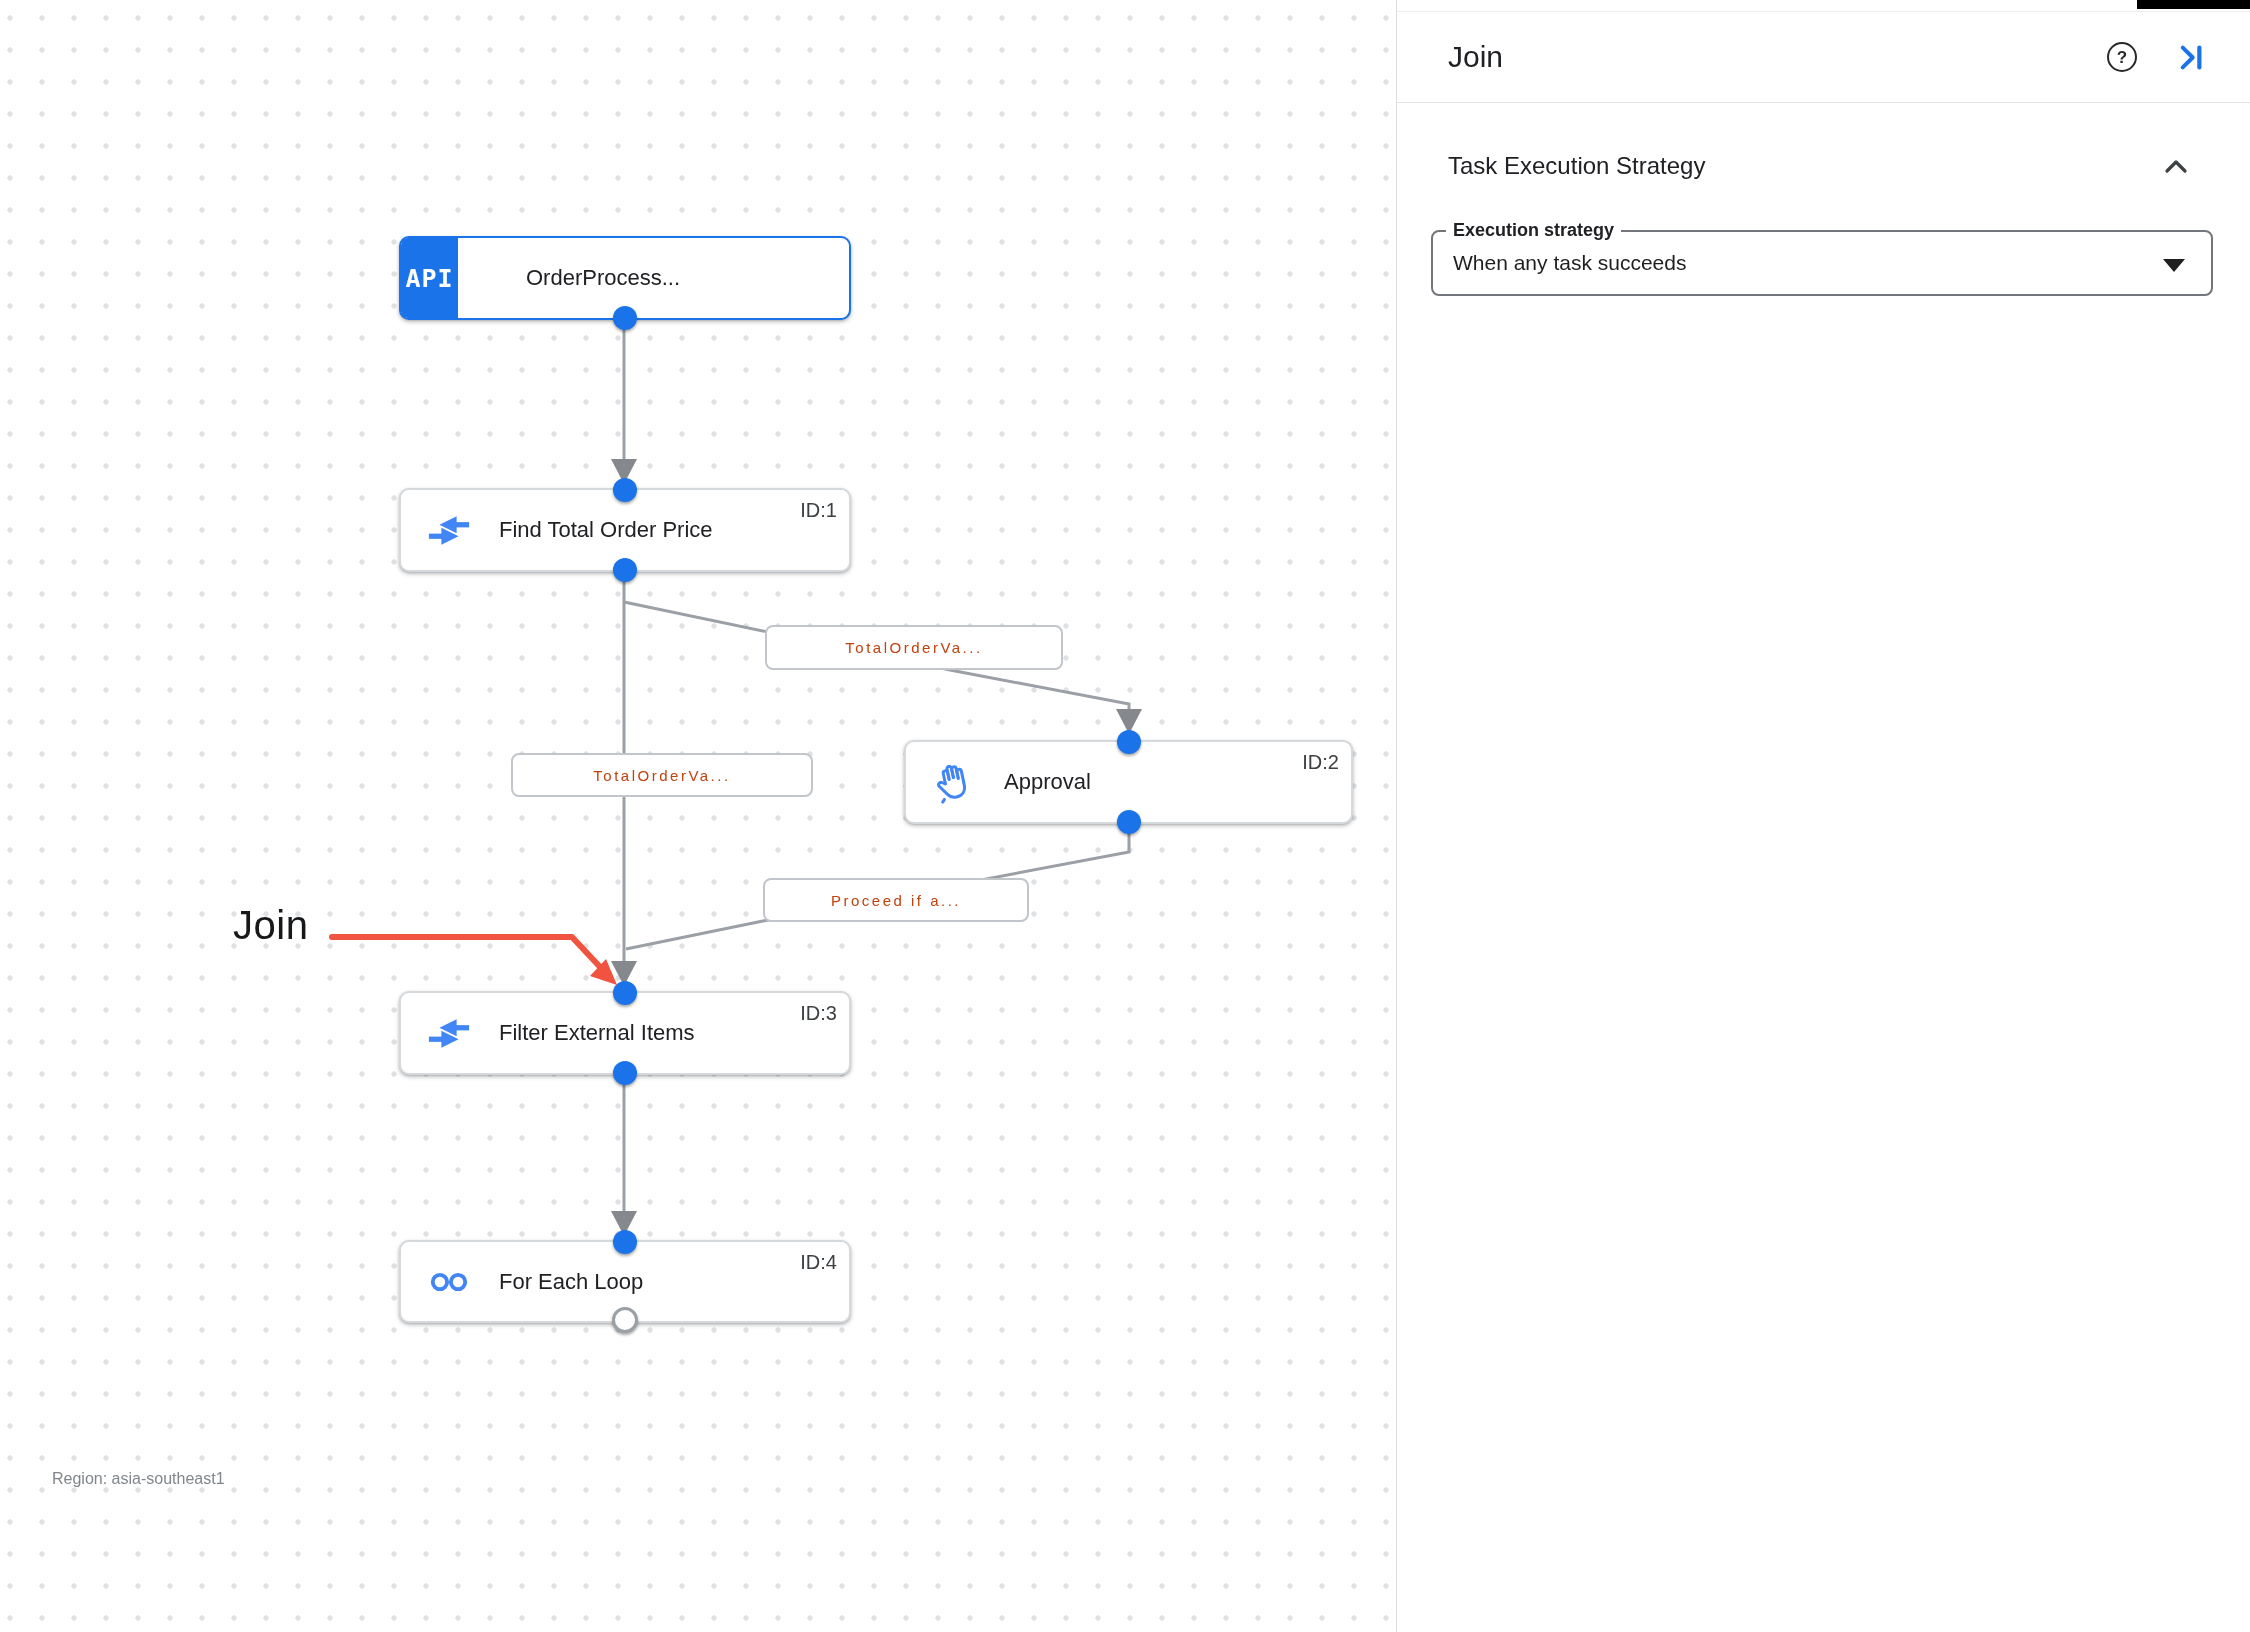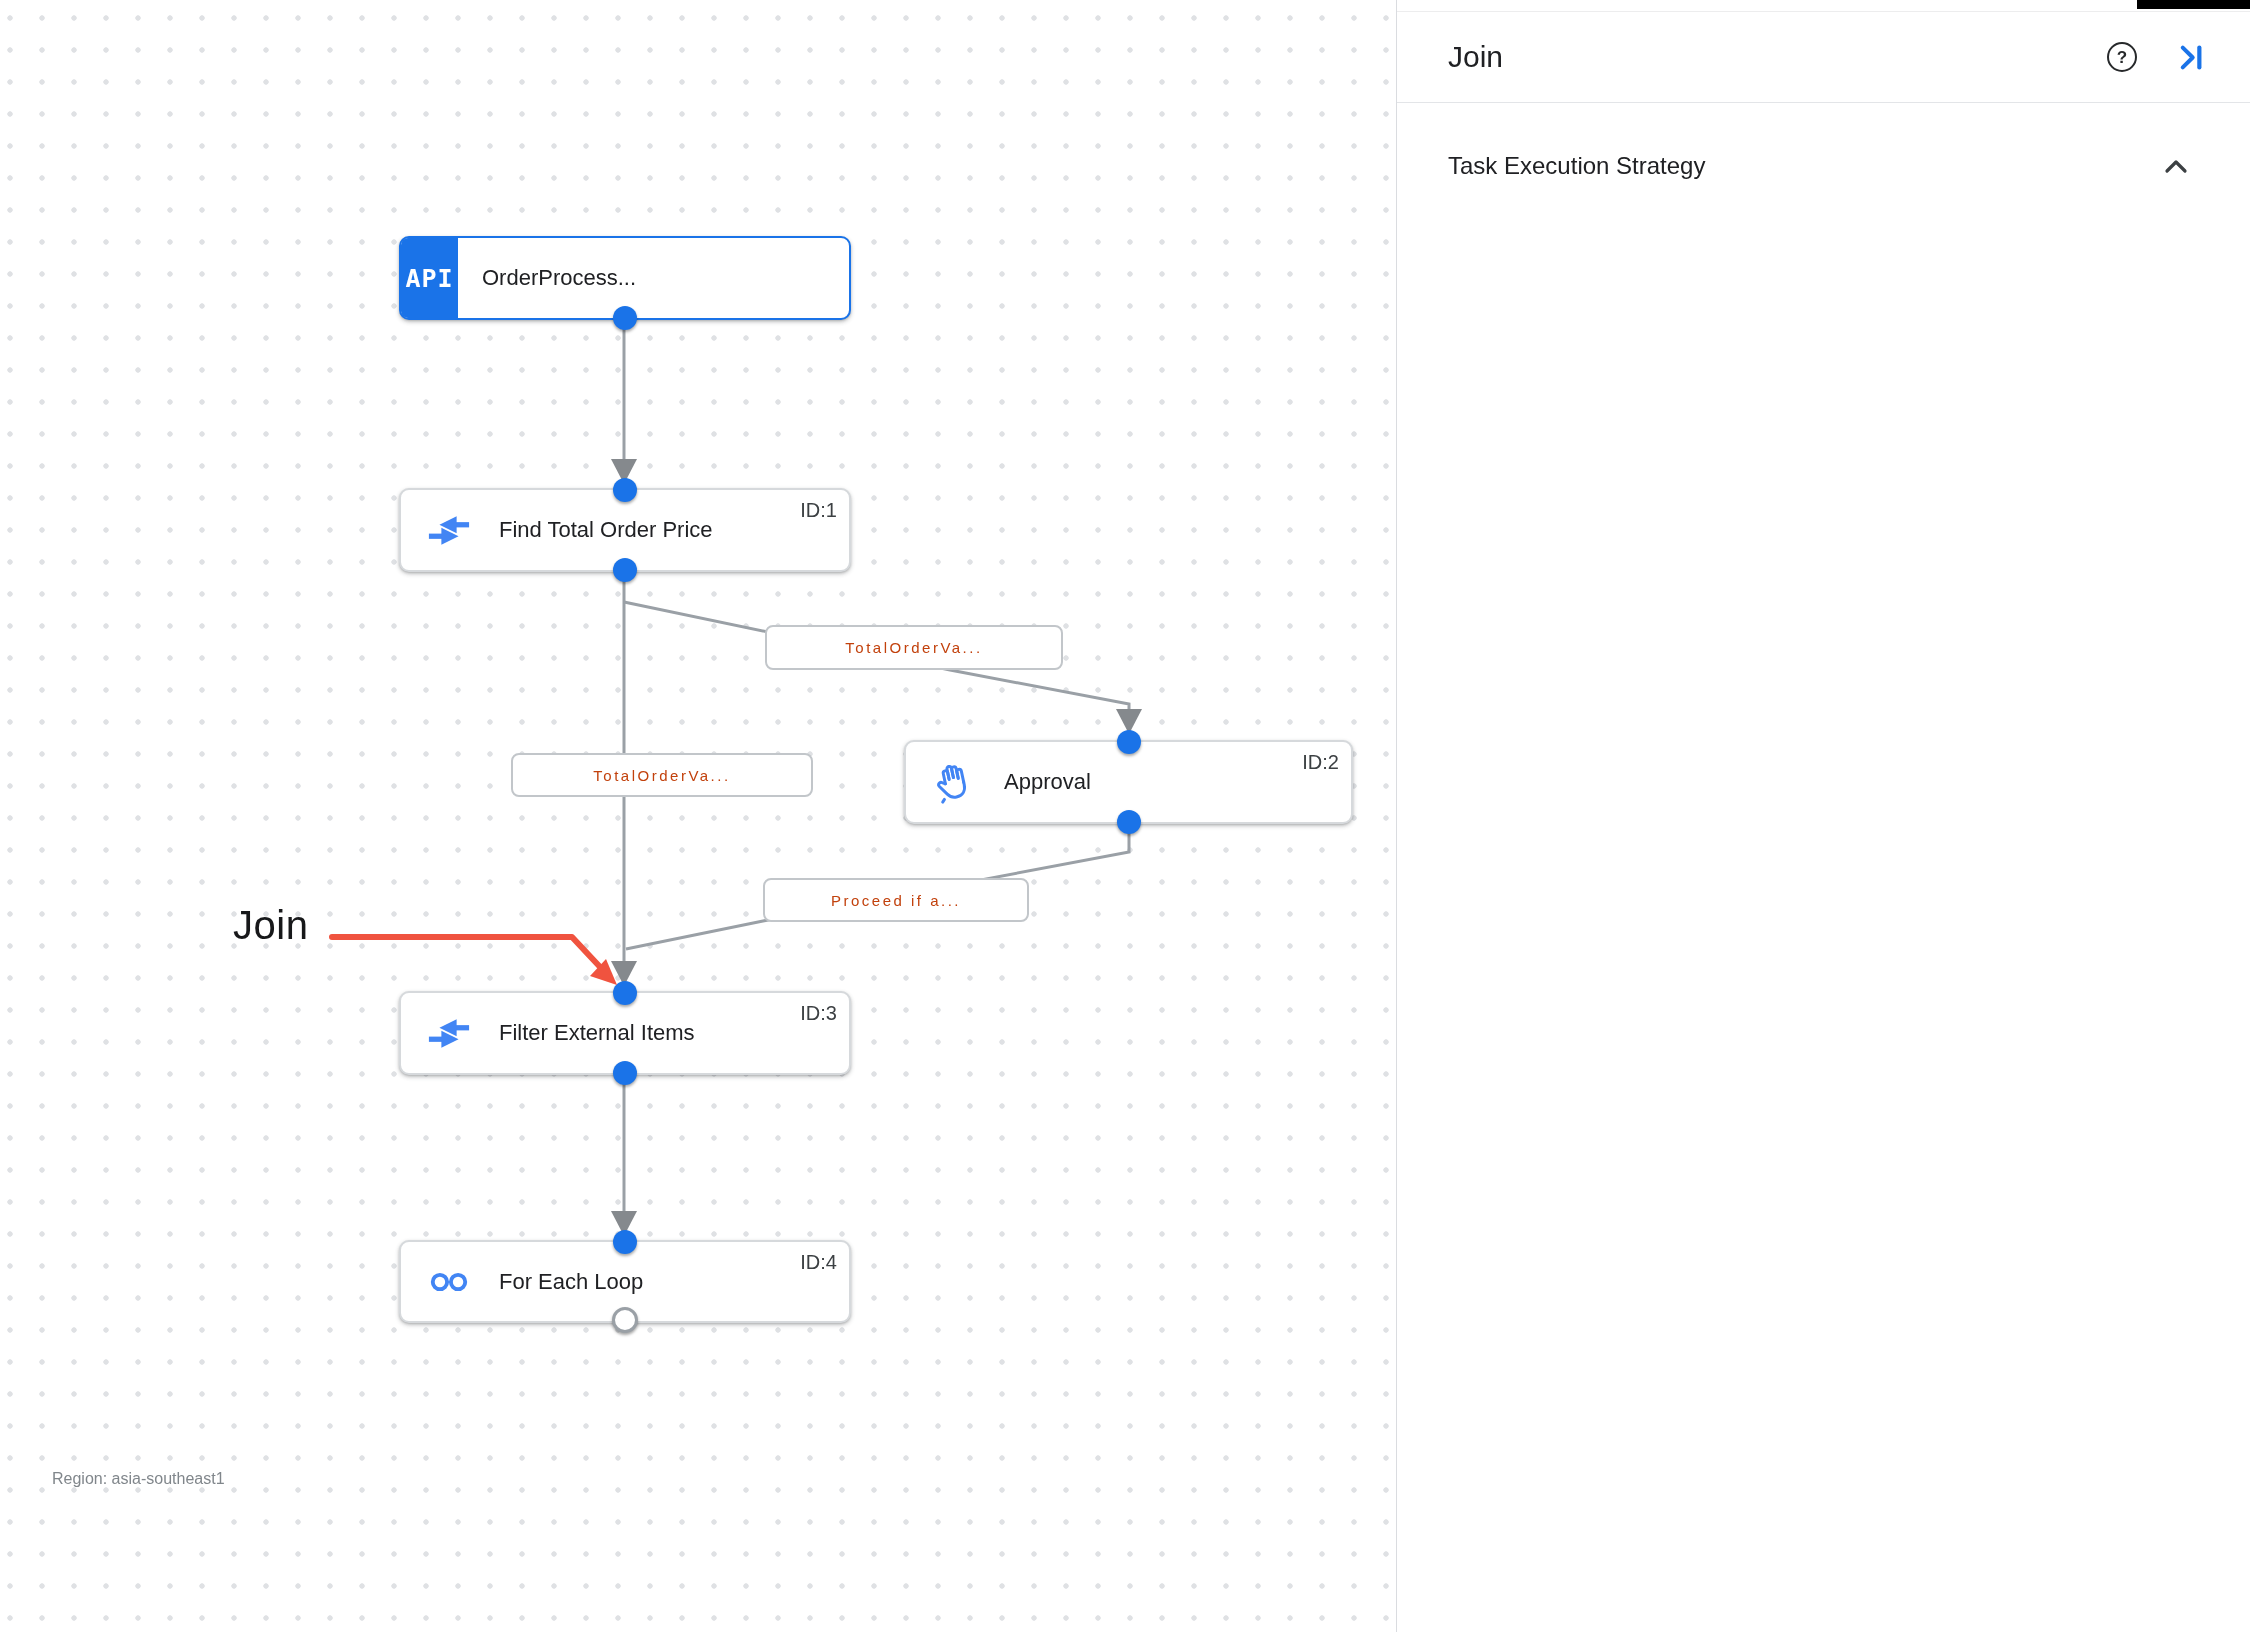--- a/index.html
+++ b/index.html
@@ -115,21 +115,21 @@
         <path d="M624 1075 V1211"></path>
       </g>
       <g fill="#85898d" stroke="none">
         <polygon points="624,484 611,459 637,459"></polygon>
         <polygon points="1129,734 1116,709 1142,709"></polygon>
         <polygon points="624,986 611,961 637,961"></polygon>
         <polygon points="624,1236 611,1211 637,1211"></polygon>
       </g>
     </svg>
 
-    <div class="node trigger" style="left:399px;top:236px;">
+    <div class="node trigger" style="left:399px;top:236px;gap:44px;">
       <span class="trigger-badge">API</span>
       <span class="node-title">OrderProcess...</span>
       <span class="port port-bottom"></span>
     </div>
 
     <div class="node" style="left:399px;top:488px;">
       <span class="node-icon">
         <svg width="44" height="33" viewBox="0 0 46 34">
           <line x1="44" y1="11" x2="29" y2="11" stroke="#4285f4" stroke-width="5.5"></line>
           <polygon points="13,11 31,2 31,20" fill="#4285f4"></polygon>
@@ -219,16 +219,21 @@
       </span>
     </div>
 
     <div class="section-title">Task Execution Strategy</div>
     <span class="section-chevron">
       <svg width="28" height="22" viewBox="0 0 28 22">
         <polyline points="5,15 14,6 23,15" stroke="#3c4043" stroke-width="3.2" fill="none" stroke-linecap="round" stroke-linejoin="round"></polyline>
       </svg>
     </span>
 
+    <div class="select-field">
+      <span class="select-label">Execution strategy</span>
+      <span class="select-value">When any task succeeds</span>
+      <span class="select-caret"></span>
+    </div>
   </div>
 
   <div class="black-bar"></div>
 </div>
 
 </body></html>

